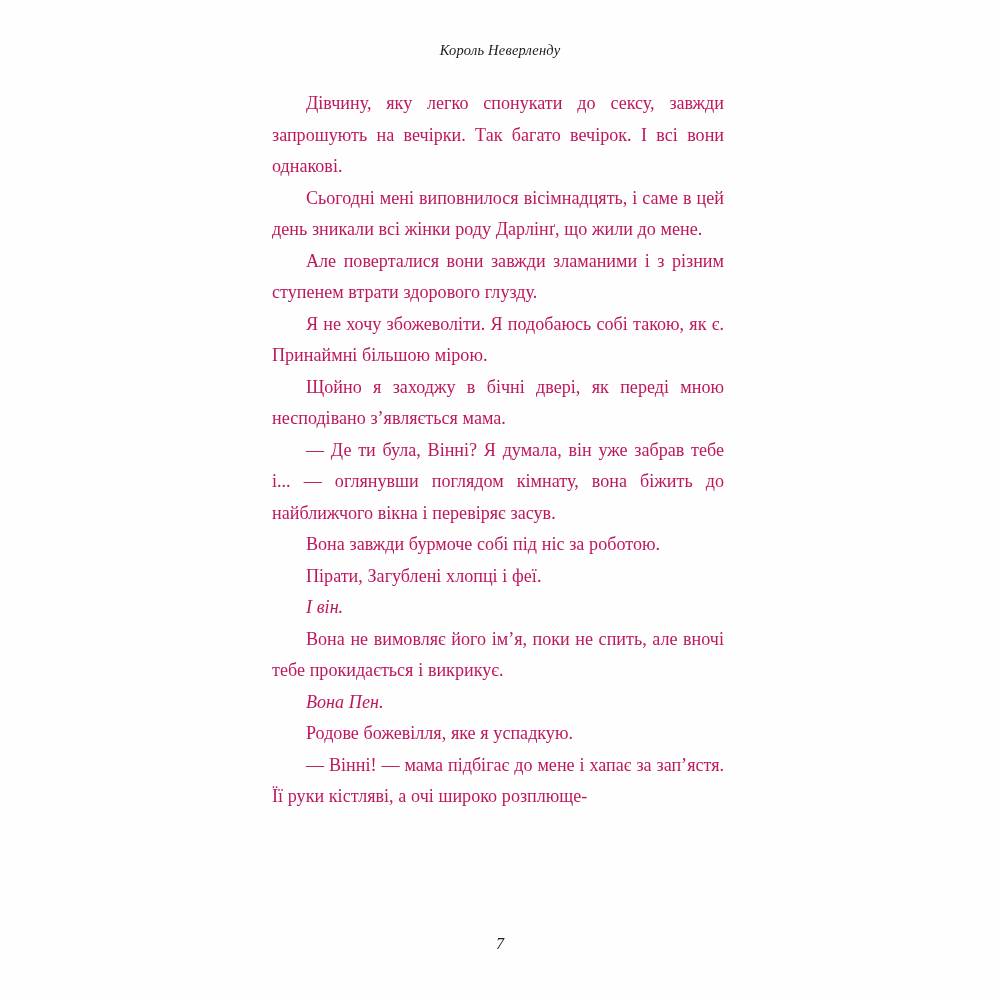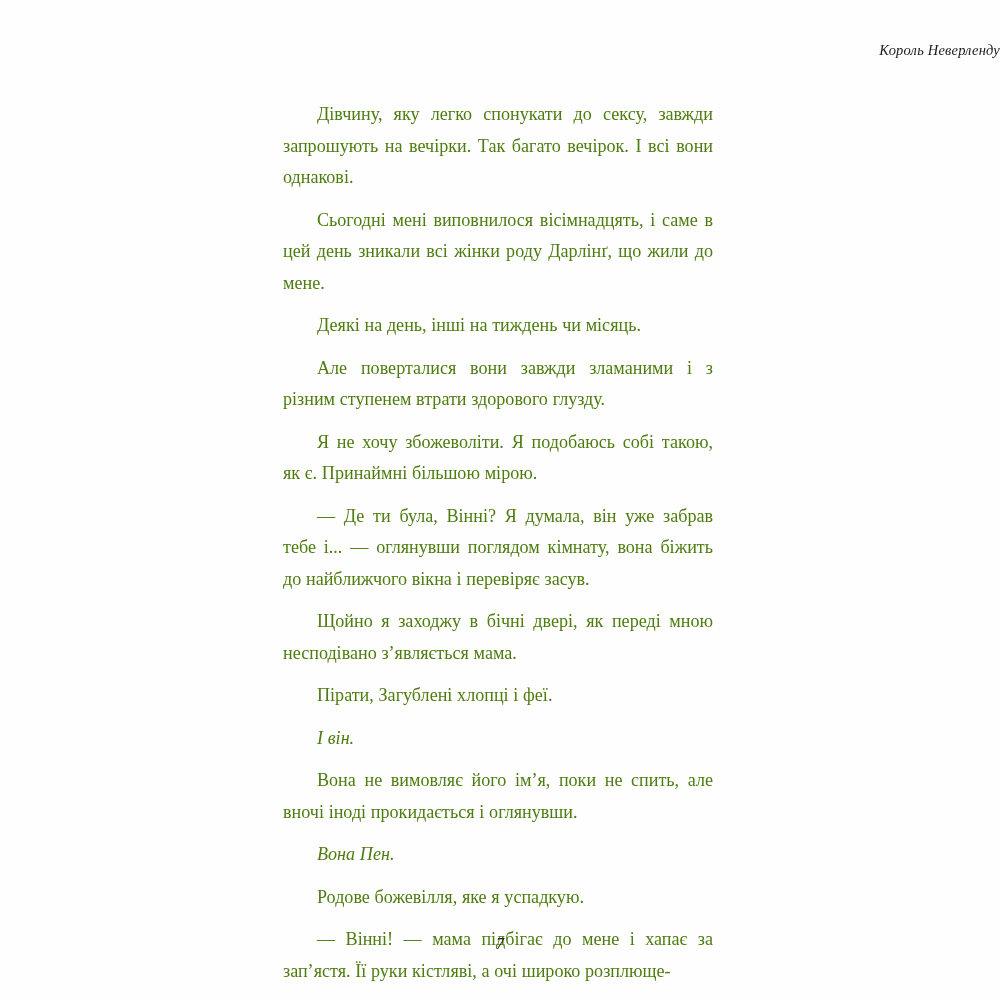--- a/index.html
+++ b/index.html
@@ -21,39 +21,39 @@
     top: 0;
     width: 1000px;
     height: 1000px;
     background: #fefefe;
   }
   .running-head {
     position: absolute;
     top: 42px;
     left: 0;
     width: 1000px;
-    text-align: right;
+    text-align: center;
     font-style: italic;
     font-size: 14.5px;
     letter-spacing: 0.2px;
     color: #20201f;
   }
   .text-block {
     position: absolute;
     left: 272px;
     top: 88px;
     width: 452px;
   }
   .text-block p {
-    margin: 11px;
+    margin: 0;
     font-size: 18.1px;
     line-height: 31.5px;
     text-align: justify;
     text-indent: 34px;
-    color: #4d7c0f;
+    color: #be185d;
     word-spacing: 0.2px;
   }
   .text-block p.italic {
     font-style: italic;
   }
   .folio {
     position: absolute;
     top: 935px;
     left: 0;
     width: 1000px;
@@ -66,28 +66,28 @@
 </head>
 <body>
 
 <div class="page">
 
   <div class="running-head">Король Неверленду</div>
 
   <div class="text-block">
     <p>Дівчину, яку легко спонукати до сексу, завжди запрошують на вечірки. Так багато вечірок. І всі вони однакові.</p>
     <p>Сьогодні мені виповнилося вісімнадцять, і саме в цей день зникали всі жінки роду Дарлінґ, що жили до мене.</p>
-    <p>Деякі на день, інші на тиждень чи місяць.</p>
     <p>Але поверталися вони завжди зламаними і з різним ступенем втрати здорового глузду.</p>
     <p>Я не хочу збожеволіти. Я подобаюсь собі такою, як є. Принаймні більшою мірою.</p>
+    <p>Щойно я заходжу в бічні двері, як переді мною несподівано з’являється мама.</p>
     <p>— Де ти була, Вінні? Я думала, він уже забрав тебе і... — оглянувши поглядом кімнату, вона біжить до найближчого вікна і перевіряє засув.</p>
-    <p>Щойно я заходжу в бічні двері, як переді мною несподівано з’являється мама.</p>
+    <p>Вона завжди бурмоче собі під ніс за роботою.</p>
     <p>Пірати, Загублені хлопці і феї.</p>
     <p class="italic">І він.</p>
-    <p>Вона не вимовляє його ім’я, поки не спить, але вночі іноді прокидається і оглянувши.</p>
+    <p>Вона не вимовляє його ім’я, поки не спить, але вночі тебе прокидається і викрикує.</p>
     <p class="italic">Вона Пен.</p>
     <p>Родове божевілля, яке я успадкую.</p>
     <p>— Вінні! — мама підбігає до мене і хапає за зап’ястя. Її руки кістляві, а очі широко розплюще-</p>
   </div>
 
   <div class="folio">7</div>
 
 </div>
 
 </body></html>

